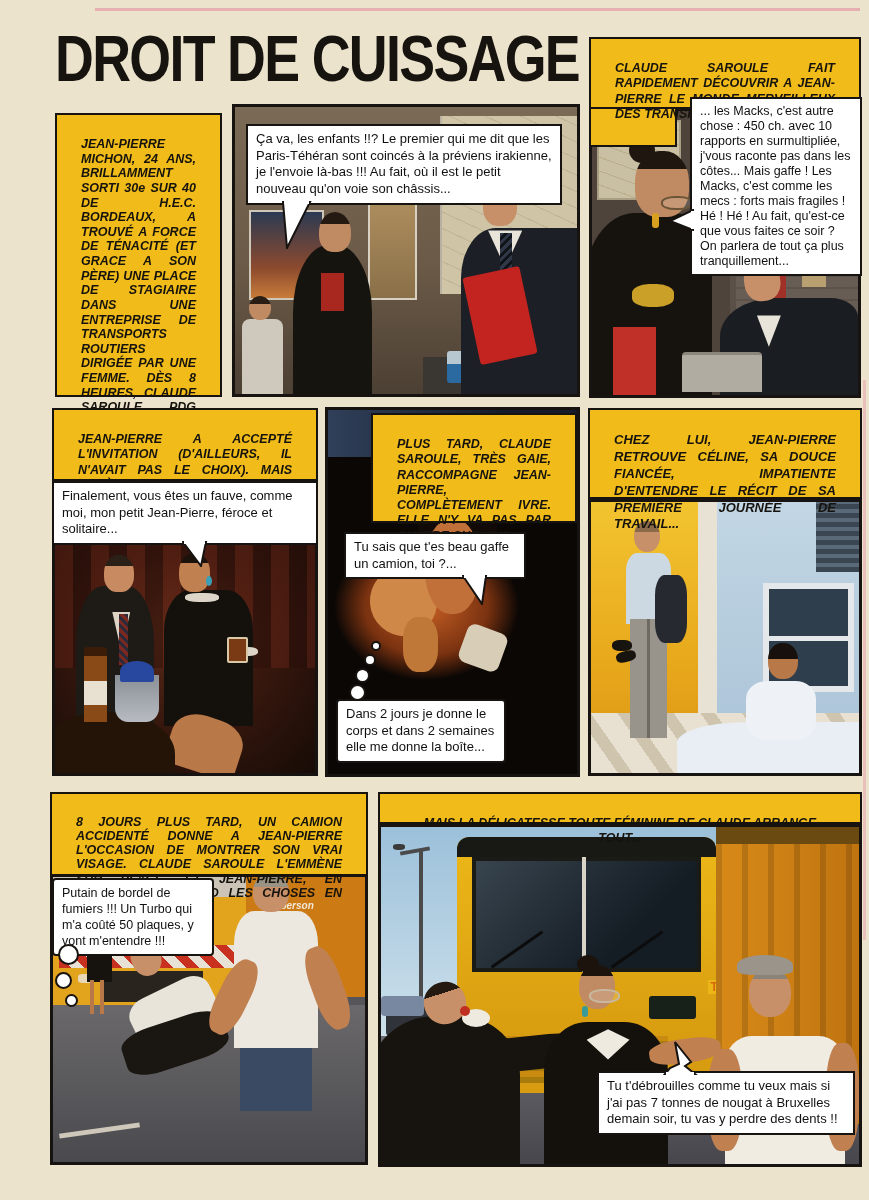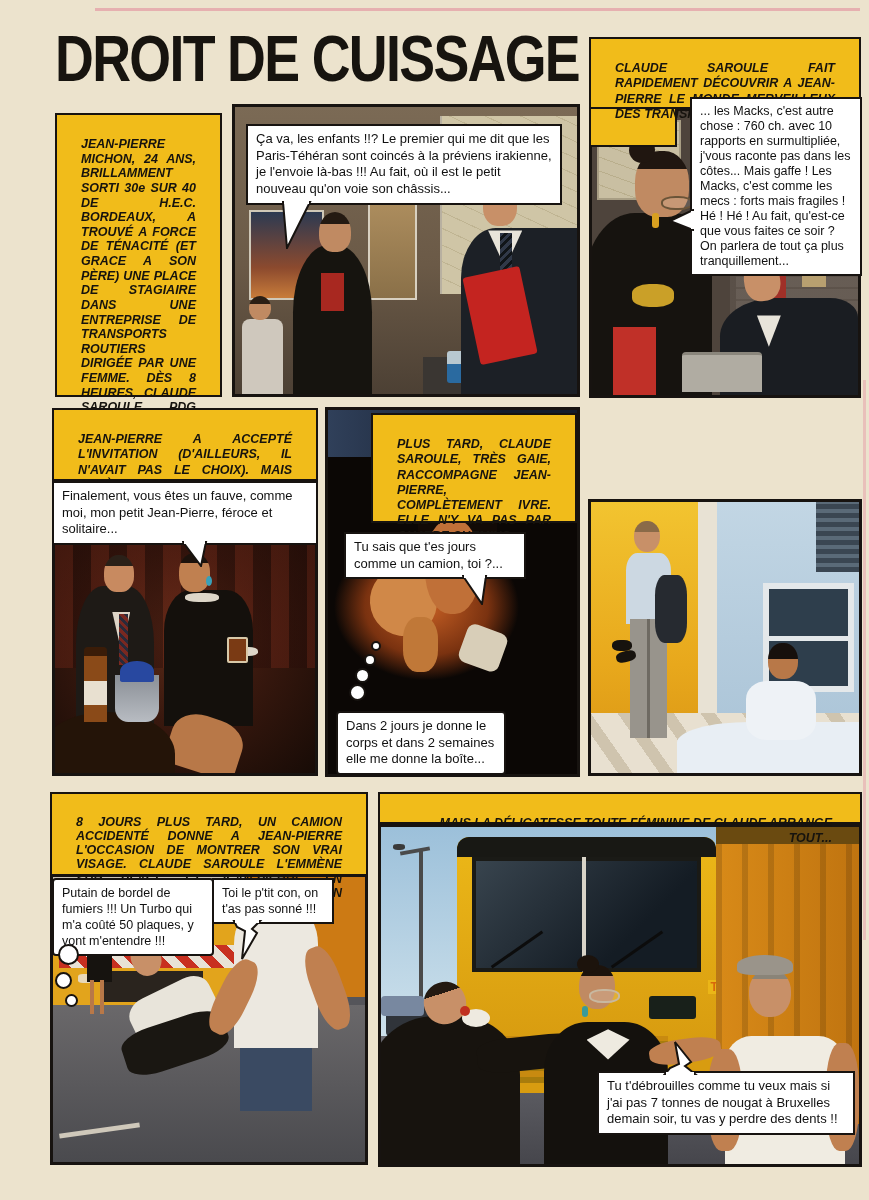--- a/index.html
+++ b/index.html
@@ -16,21 +16,21 @@
        padding:6px 8px;z-index:5;}
   .cap p{margin:16px;}
   #cap-intro{left:55px;top:113px;width:167px;height:284px;font-size:12.5px;line-height:1.17;}
   #cap-macks{left:589px;top:37px;width:272px;height:72px;}
   #cap-macks-stub{left:589px;top:105px;width:88px;height:42px;background:#f1bc1a;
        border:2px solid #171310;border-top:none;box-sizing:border-box;position:absolute;z-index:4;}
   #cap-bar{left:52px;top:408px;width:266px;height:73px;}
   #cap-kiss{left:371px;top:413px;width:206px;height:110px;}
   #cap-home{left:588px;top:408px;width:274px;height:91px;line-height:1.3;font-size:13px;}
   #cap-accident{left:50px;top:792px;width:318px;height:84px;line-height:1.13;padding:5px 8px;}
-  #cap-truck{left:378px;top:792px;width:484px;height:32px;text-align:right;padding:6px 12px;}
+  #cap-truck{left:378px;top:792px;width:484px;height:32px;text-align:center;padding:6px 12px;}
   
   .photo{position:absolute;border:3px solid #171310;box-sizing:border-box;overflow:hidden;
          background:#222;z-index:1;}
   #photo-office{left:232px;top:104px;width:348px;height:293px;
       background:linear-gradient(180deg,#7b6a55 0%,#6b5a47 55%,#4c4034 100%);}
   #photo-macks{left:589px;top:108px;width:272px;height:290px;
       background:linear-gradient(90deg,#4e443c 0%,#4e443c 52%,#5a5048 52%,#55493f 100%);}
   #photo-bar{left:52px;top:536px;width:266px;height:240px;
       background:radial-gradient(circle at 48% 42%,#5a2a18 0%,#38180e 45%,#170b06 100%);}
   #photo-kiss{left:325px;top:407px;width:255px;height:370px;background:#0b0705;}
@@ -39,21 +39,21 @@
   #photo-truck{left:378px;top:824px;width:484px;height:343px;background:#9cc0da;}
   
   .bubble{position:absolute;background:#fff;border:2px solid #171310;box-sizing:border-box;
           padding:5px 8px;font-size:13px;line-height:1.28;color:#111;z-index:6;}
   .bubble p{margin:0;}
   .thought{border-radius:4px;}
   #bubble-office{left:246px;top:124px;width:316px;}
   #bubble-macks{left:690px;top:97px;width:172px;font-size:12.5px;line-height:1.2;}
   #bubble-bar{left:52px;top:481px;width:266px;}
   #bubble-kiss-speech{left:344px;top:532px;width:182px;}
-  #thought-kiss{left:336px;top:699px;width:170px;margin-top:12px;}
+  #thought-kiss{left:336px;top:699px;width:170px;}
   #bubble-home{left:667px;top:526px;width:195px;}
   #thought-accident{left:52px;top:878px;width:162px;font-size:12.5px;}
   #bubble-accident{left:212px;top:878px;width:122px;font-size:12.5px;}
   #bubble-truck{left:597px;top:1071px;width:258px;}
   .tail{position:absolute;z-index:7;}
   .dot{position:absolute;background:#fff;border:2px solid #171310;border-radius:50%;z-index:6;}
   
   .mark{position:absolute;background:#e0708e;opacity:.45;z-index:0;}
 </style>
 </head>
@@ -111,21 +111,21 @@
     <i class="shp" style="left:14%;top:9%;width:26px;height:26px;background:#201610;border-radius:50%;"></i>
     <i class="shp" style="left:26%;top:30%;width:28px;height:10px;border:2px solid #6a5438;border-radius:45%;background:rgba(255,255,255,.12);"></i>
     <i class="shp" style="left:22.5%;top:36%;width:7px;height:15px;background:#d8a020;border-radius:3px;"></i>
     <i class="shp" style="left:37%;top:40.5%;width:13px;height:3px;background:#e8e2d4;"></i>
     <i class="shp" style="left:48%;top:66%;width:52%;height:34%;background:#1a1d22;border-radius:40% 20% 0 0;"></i>
     <i class="shp" style="left:62%;top:72%;width:9%;height:11%;background:#e8e4da;clip-path:polygon(0 0,100% 0,50% 100%);"></i>
     <i class="shp" style="left:57%;top:52%;width:36px;height:42px;background:linear-gradient(180deg,#241a12 30%,#c89068 30%);border-radius:48% 48% 42% 42%;transform:rotate(-8deg);"></i>
     <i class="shp" style="left:34%;top:85%;width:30%;height:13%;background:#b0aca2;border-radius:4px 4px 0 0;border-top:3px solid #8a867c;"></i>
   </div>
   <div class="bubble" id="bubble-macks">
-    <p>... les Macks, c'est autre chose : 760 ch. avec 10 rapports en surmultipliée, j'vous raconte pas dans les côtes... Mais gaffe ! Les Macks, c'est comme les mecs : forts mais fragiles ! Hé ! Hé ! Au fait, qu'est-ce que vous faites ce soir ? On parlera de tout ça plus tranquillement...</p>
+    <p>... les Macks, c'est autre chose : 450 ch. avec 10 rapports en surmultipliée, j'vous raconte pas dans les côtes... Mais gaffe ! Les Macks, c'est comme les mecs : forts mais fragiles ! Hé ! Hé ! Au fait, qu'est-ce que vous faites ce soir ? On parlera de tout ça plus tranquillement...</p>
     <svg class="tail" style="left:-23px;top:110px;" width="25" height="22" viewBox="0 0 25 22">
       <polygon points="24,1 24,21 1,12" fill="#fff" stroke="#171310" stroke-width="2"></polygon>
       <rect x="22" y="2" width="3" height="18" fill="#fff"></rect>
     </svg>
   </div>
 
   <section class="cap" id="cap-bar">
     <p>JEAN-PIERRE A ACCEPTÉ L'INVITATION (D'AILLEURS, IL N'AVAIT PAS LE CHOIX). MAIS APRÈS 6 WHISKIES, IL MAITRISE LA SITUATION...</p>
   </section>
   <div class="bubble" id="bubble-bar">
@@ -160,34 +160,37 @@
     <i class="shp" style="left:17%;top:43%;width:27%;height:19%;background:#d08848;border-radius:50%;transform:rotate(-15deg);"></i>
     <i class="shp" style="left:36%;top:21%;width:32%;height:15%;background:#120a06;border-radius:50% 50% 20% 20%;"></i>
     <i class="shp" style="left:39%;top:30%;width:22%;height:26%;background:#c07038;border-radius:46%;"></i>
     <i class="shp" style="left:30%;top:57%;width:14%;height:15%;background:#c07838;border-radius:40%;"></i>
     <i class="shp" style="left:54%;top:60%;width:17%;height:11%;background:#d8ceb8;transform:rotate(20deg);border-radius:20%;"></i>
   </div>
   <section class="cap" id="cap-kiss">
     <p>PLUS TARD, CLAUDE SAROULE, TRÈS GAIE, RACCOMPAGNE JEAN-PIERRE, COMPLÈTEMENT IVRE. ELLE N'Y VA PAS PAR QUATRE CHEMINS...</p>
   </section>
   <div class="bubble" id="bubble-kiss-speech">
-    <p>Tu sais que t'es jours comme un camion, toi ?...</p>
+    <p>Tu sais que t'es beau gaffe un camion, toi ?...</p>
     <svg class="tail" style="left:116px;top:calc(100% - 2px);" width="26" height="30" viewBox="0 0 26 30">
       <polygon points="1,1 24,1 20,29" fill="#fff" stroke="#171310" stroke-width="2"></polygon>
       <rect x="2" y="0" width="21" height="3" fill="#fff"></rect>
     </svg>
   </div>
   <i class="dot" style="left:371px;top:641px;width:6px;height:6px;"></i>
   <i class="dot" style="left:364px;top:654px;width:8px;height:8px;"></i>
   <i class="dot" style="left:355px;top:668px;width:11px;height:11px;"></i>
   <i class="dot" style="left:349px;top:684px;width:13px;height:13px;"></i>
   <div class="bubble thought" id="thought-kiss">
     <p>Dans 2 jours je donne le corps et dans 2 semaines elle me donne la boîte...</p>
   </div>
 
+  <section class="cap" id="cap-home">
+    <p>CHEZ LUI, JEAN-PIERRE RETROUVE CÉLINE, SA DOUCE FIANCÉE, IMPATIENTE D'ENTENDRE LE RÉCIT DE SA PREMIÈRE JOURNÉE DE TRAVAIL...</p>
+  </section>
   <div class="photo" id="photo-home">
     <i class="shp" style="left:0;top:0;width:44%;height:100%;background:linear-gradient(180deg,#f2c430,#e8a81c 60%,#d89414);"></i>
     <i class="shp" style="left:40%;top:0;width:7%;height:100%;background:#e8e2d4;"></i>
     <i class="shp" style="left:47%;top:0;width:53%;height:100%;background:linear-gradient(180deg,#c2d6e4,#a8c2d6);"></i>
     <i class="shp" style="left:84%;top:0;width:16%;height:26%;background:repeating-linear-gradient(0deg,#3a4652 0 5px,#5a6a78 5px 9px);"></i>
     <i class="shp" style="left:64%;top:30%;width:34%;height:40%;background:linear-gradient(180deg,#2e3e4c 48%,#e4e8ea 48% 54%,#2e3e4c 54%);border:6px solid #e4e8ea;box-sizing:border-box;"></i>
     <i class="shp" style="left:0;bottom:0;width:100%;height:22%;background:repeating-linear-gradient(55deg,#e8e0d0 0 22px,#cfc4ae 22px 34px);"></i>
     <i class="shp" style="left:32%;bottom:0;width:68%;height:19%;background:#e8eef4;border-radius:40% 0 0 0;"></i>
     <i class="shp" style="left:13%;top:19%;width:17%;height:26%;background:#ccd8e2;border-radius:25% 25% 0 0;"></i>
     <i class="shp" style="left:14.5%;top:43%;width:14%;height:44%;background:linear-gradient(90deg,#98948c 46%,#6e6a62 46% 54%,#98948c 54%);"></i>
@@ -224,27 +227,20 @@
     <i class="shp" style="left:83%;top:24%;width:10%;height:30%;background:#c08050;border-radius:40%;transform:rotate(-20deg);"></i>
     <i class="shp" style="left:64%;top:-1%;width:36px;height:38px;background:linear-gradient(180deg,#9a9282 34%,#c89068 34%);border-radius:46%;"></i>
     <i class="shp" style="left:60%;top:60%;width:23%;height:22%;background:#3a4a62;"></i>
   </div>
   <div class="bubble thought" id="thought-accident">
     <p>Putain de bordel de fumiers !!! Un Turbo qui m'a coûté 50 plaques, y vont m'entendre !!!</p>
   </div>
   <i class="dot" style="left:58px;top:944px;width:17px;height:17px;"></i>
   <i class="dot" style="left:55px;top:972px;width:13px;height:13px;"></i>
   <i class="dot" style="left:65px;top:994px;width:9px;height:9px;"></i>
-  <div class="bubble" id="bubble-accident">
-    <p>Toi le p'tit con, on t'as pas sonné !!!</p>
-    <svg class="tail" style="left:18px;top:calc(100% - 2px);" width="32" height="40" viewBox="0 0 32 40">
-      <polygon points="2,1 28,1 20,9 25,13 10,39 13,11 5,7" fill="#fff" stroke="#171310" stroke-width="2"></polygon>
-      <rect x="3" y="0" width="24" height="3" fill="#fff"></rect>
-    </svg>
-  </div>
 
   <section class="cap" id="cap-truck">
     <p>MAIS LA DÉLICATESSE TOUTE FÉMININE DE CLAUDE ARRANGE TOUT...</p>
   </section>
   <div class="photo" id="photo-truck">
     <i class="shp" style="left:0;top:0;width:72%;height:64%;background:linear-gradient(180deg,#9cc0da,#cfe2ec);"></i>
     <i class="shp" style="left:0;top:62%;width:100%;height:38%;background:linear-gradient(180deg,#6a6a70,#46464c);"></i>
     <i class="shp" style="left:84%;top:92%;width:14%;height:5px;background:#cfc8ba;transform:rotate(-6deg);"></i>
     <i class="shp" style="left:8%;top:7%;width:4px;height:56%;background:#4a4a4a;"></i>
     <i class="shp" style="left:4%;top:6.5%;width:30px;height:4px;background:#4a4a4a;transform:rotate(-10deg);"></i>

